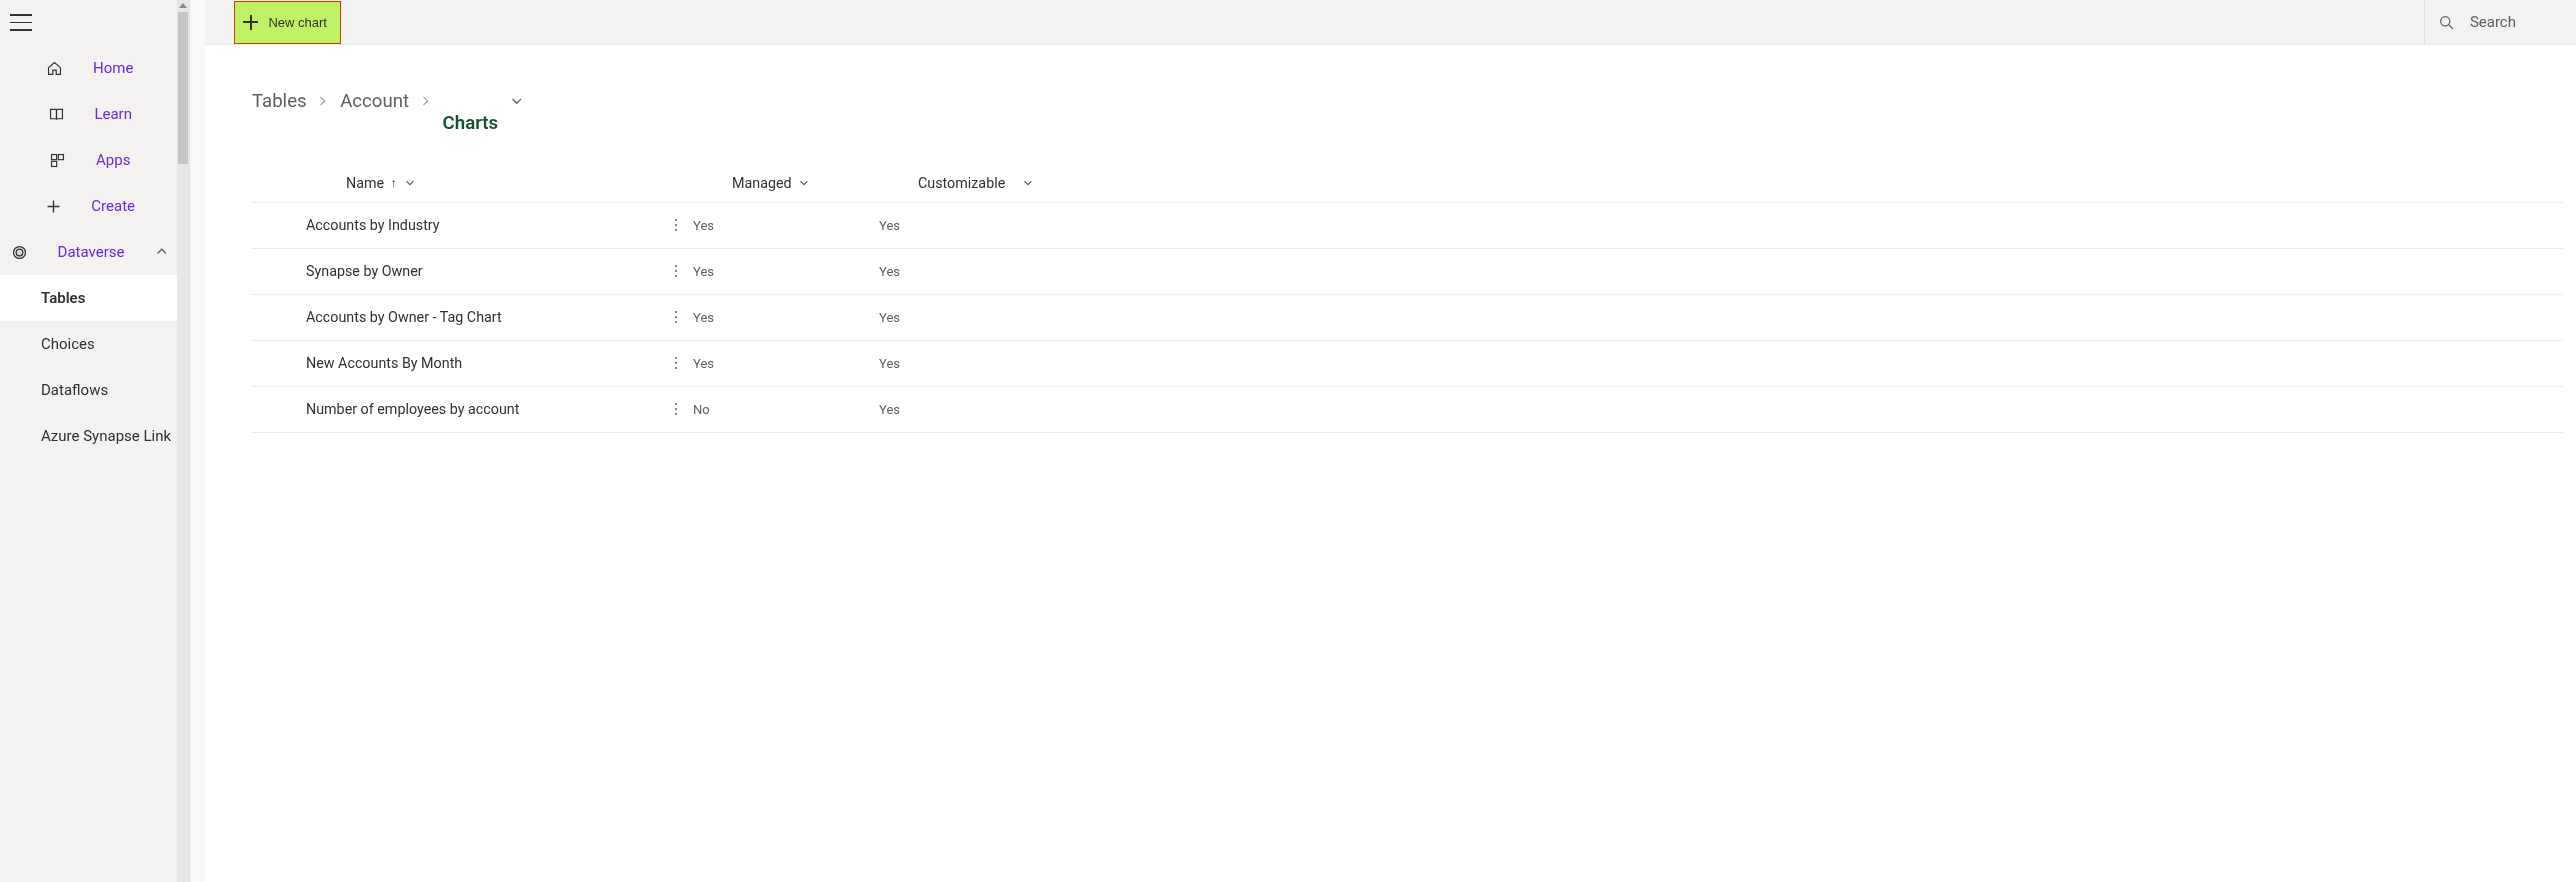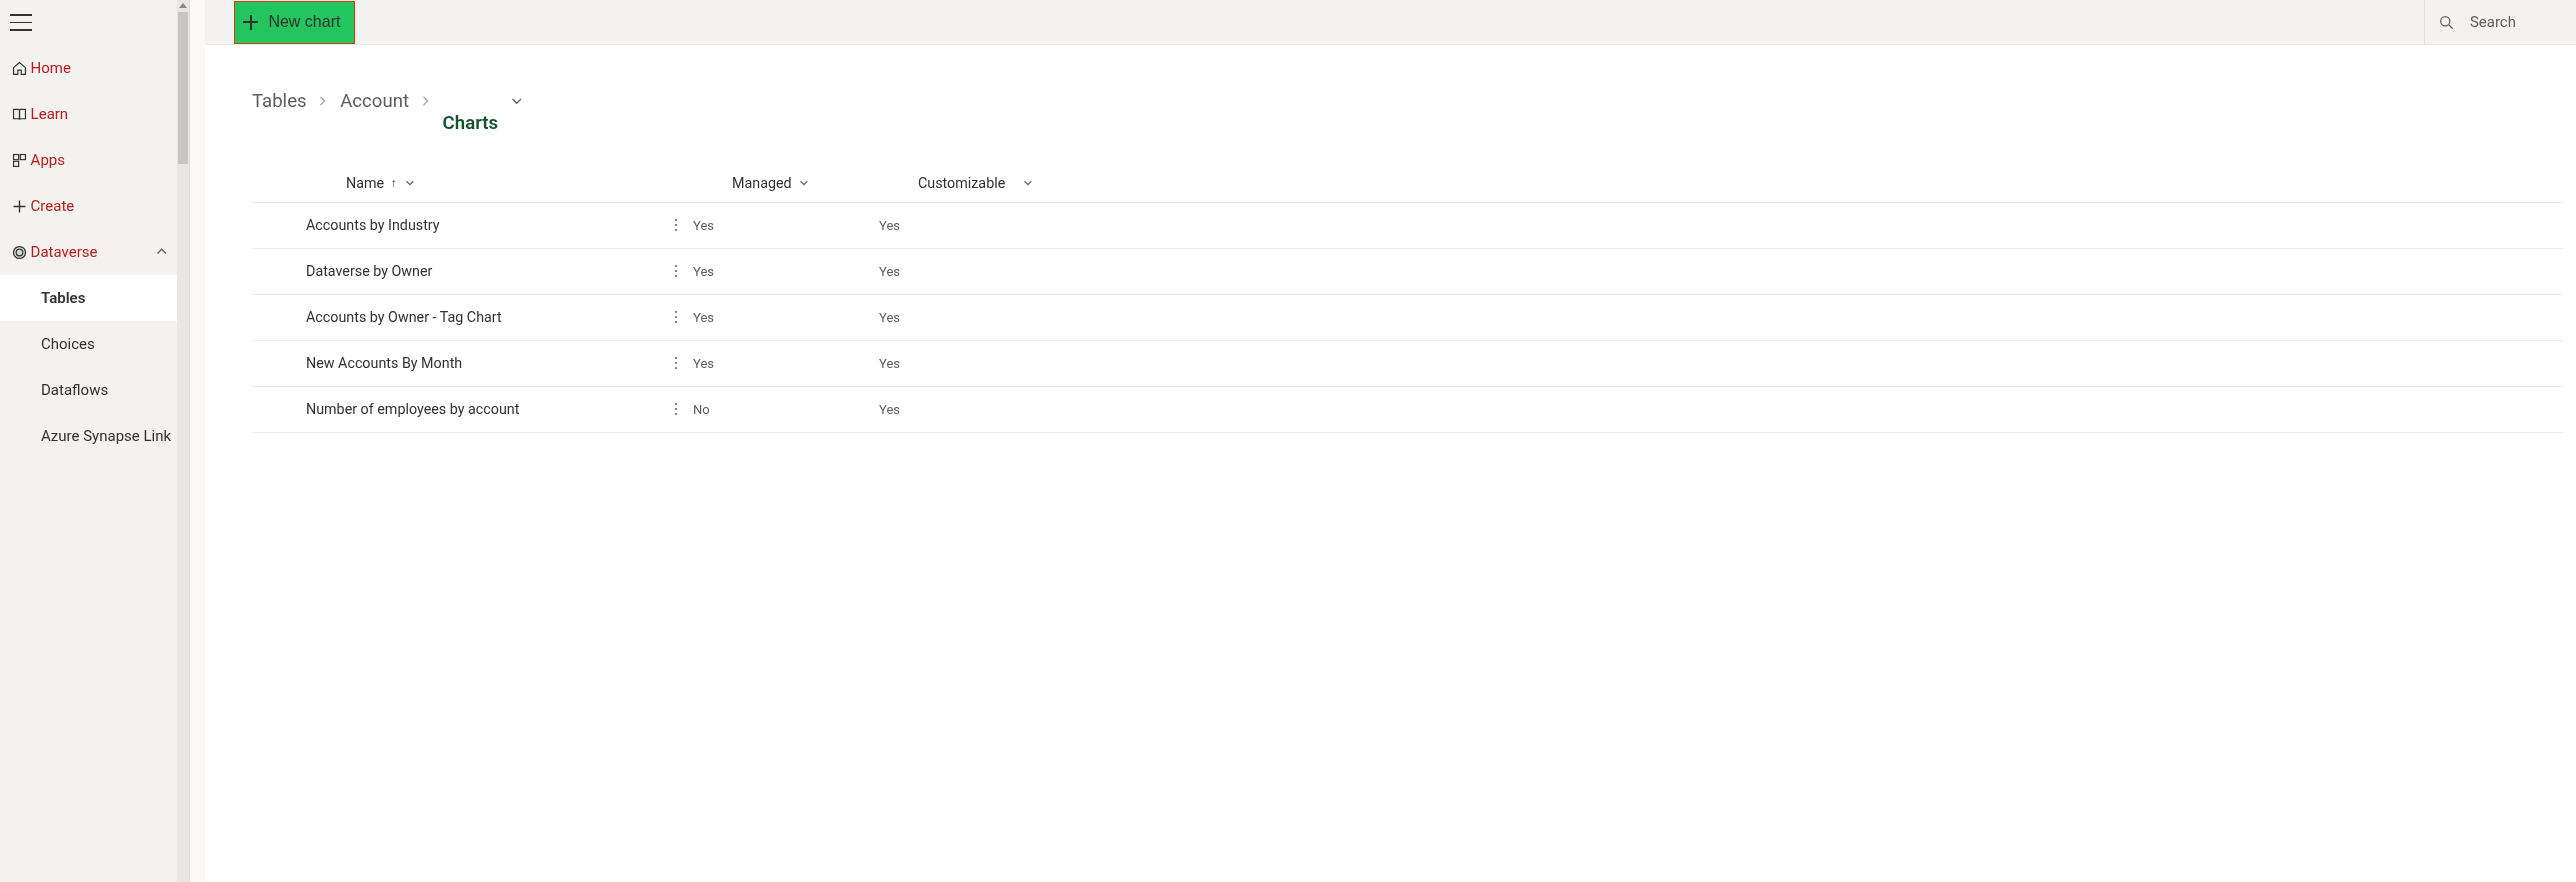--- a/index.html
+++ b/index.html
@@ -67,24 +67,25 @@
       cursor: pointer;
     }
     .hamburger span {
       display: block; height: 1.7px; background: #323130;
     }
     .nav-item {
       display: flex;
       align-items: center;
       height: 46px;
       padding: 0 8.4px 0 10px;
-      gap: 2px;
+      gap: 29px;
       cursor: pointer;
-      color: #b91c1c;
+      color: #6d28d9;
       font-size: 15px;
+      justify-content: center;
     }
     .nav-item .icon {
       width: 18.6px; height: 18.6px; flex: 0 0 18.6px;
       display: flex; align-items: center; justify-content: center;
       color: #323130;
     }
     .nav-item .chevron {
       width: 13.5px;
       color: #605e5c;
     }
@@ -126,23 +127,23 @@
       padding-left: 29px;
       gap: 10px;
     }
     .new-chart {
       display: flex;
       align-items: center;
       gap: 10px;
       height: 43px;
       padding: 0 13.5px 0 8.4px;
       border: 1.7px solid #d83b01;
-      background: #22c55e;
+      background: #bef264;
       cursor: pointer;
-      font-size: 16px;
+      font-size: 13px;
       color: #323130;
     }
     .new-chart .plus-icon {
       width: 15px; height: 15px;
       position: relative;
     }
     .new-chart .plus-icon::before,
     .new-chart .plus-icon::after {
       content: "";
       position: absolute;
@@ -436,21 +437,21 @@
                   <span></span>
                   <span></span>
                   <span></span>
                 </div>
               </div>
               <div class="col-managed">Yes</div>
               <div class="col-custom">Yes</div>
             </div>
             <div class="grid-row">
               <div class="col-pad"></div>
-              <div class="col-name">Dataverse by Owner</div>
+              <div class="col-name">Synapse by Owner</div>
               <div class="col-actions">
                 <div class="row-menu">
                   <span></span>
                   <span></span>
                   <span></span>
                 </div>
               </div>
               <div class="col-managed">Yes</div>
               <div class="col-custom">Yes</div>
             </div>

